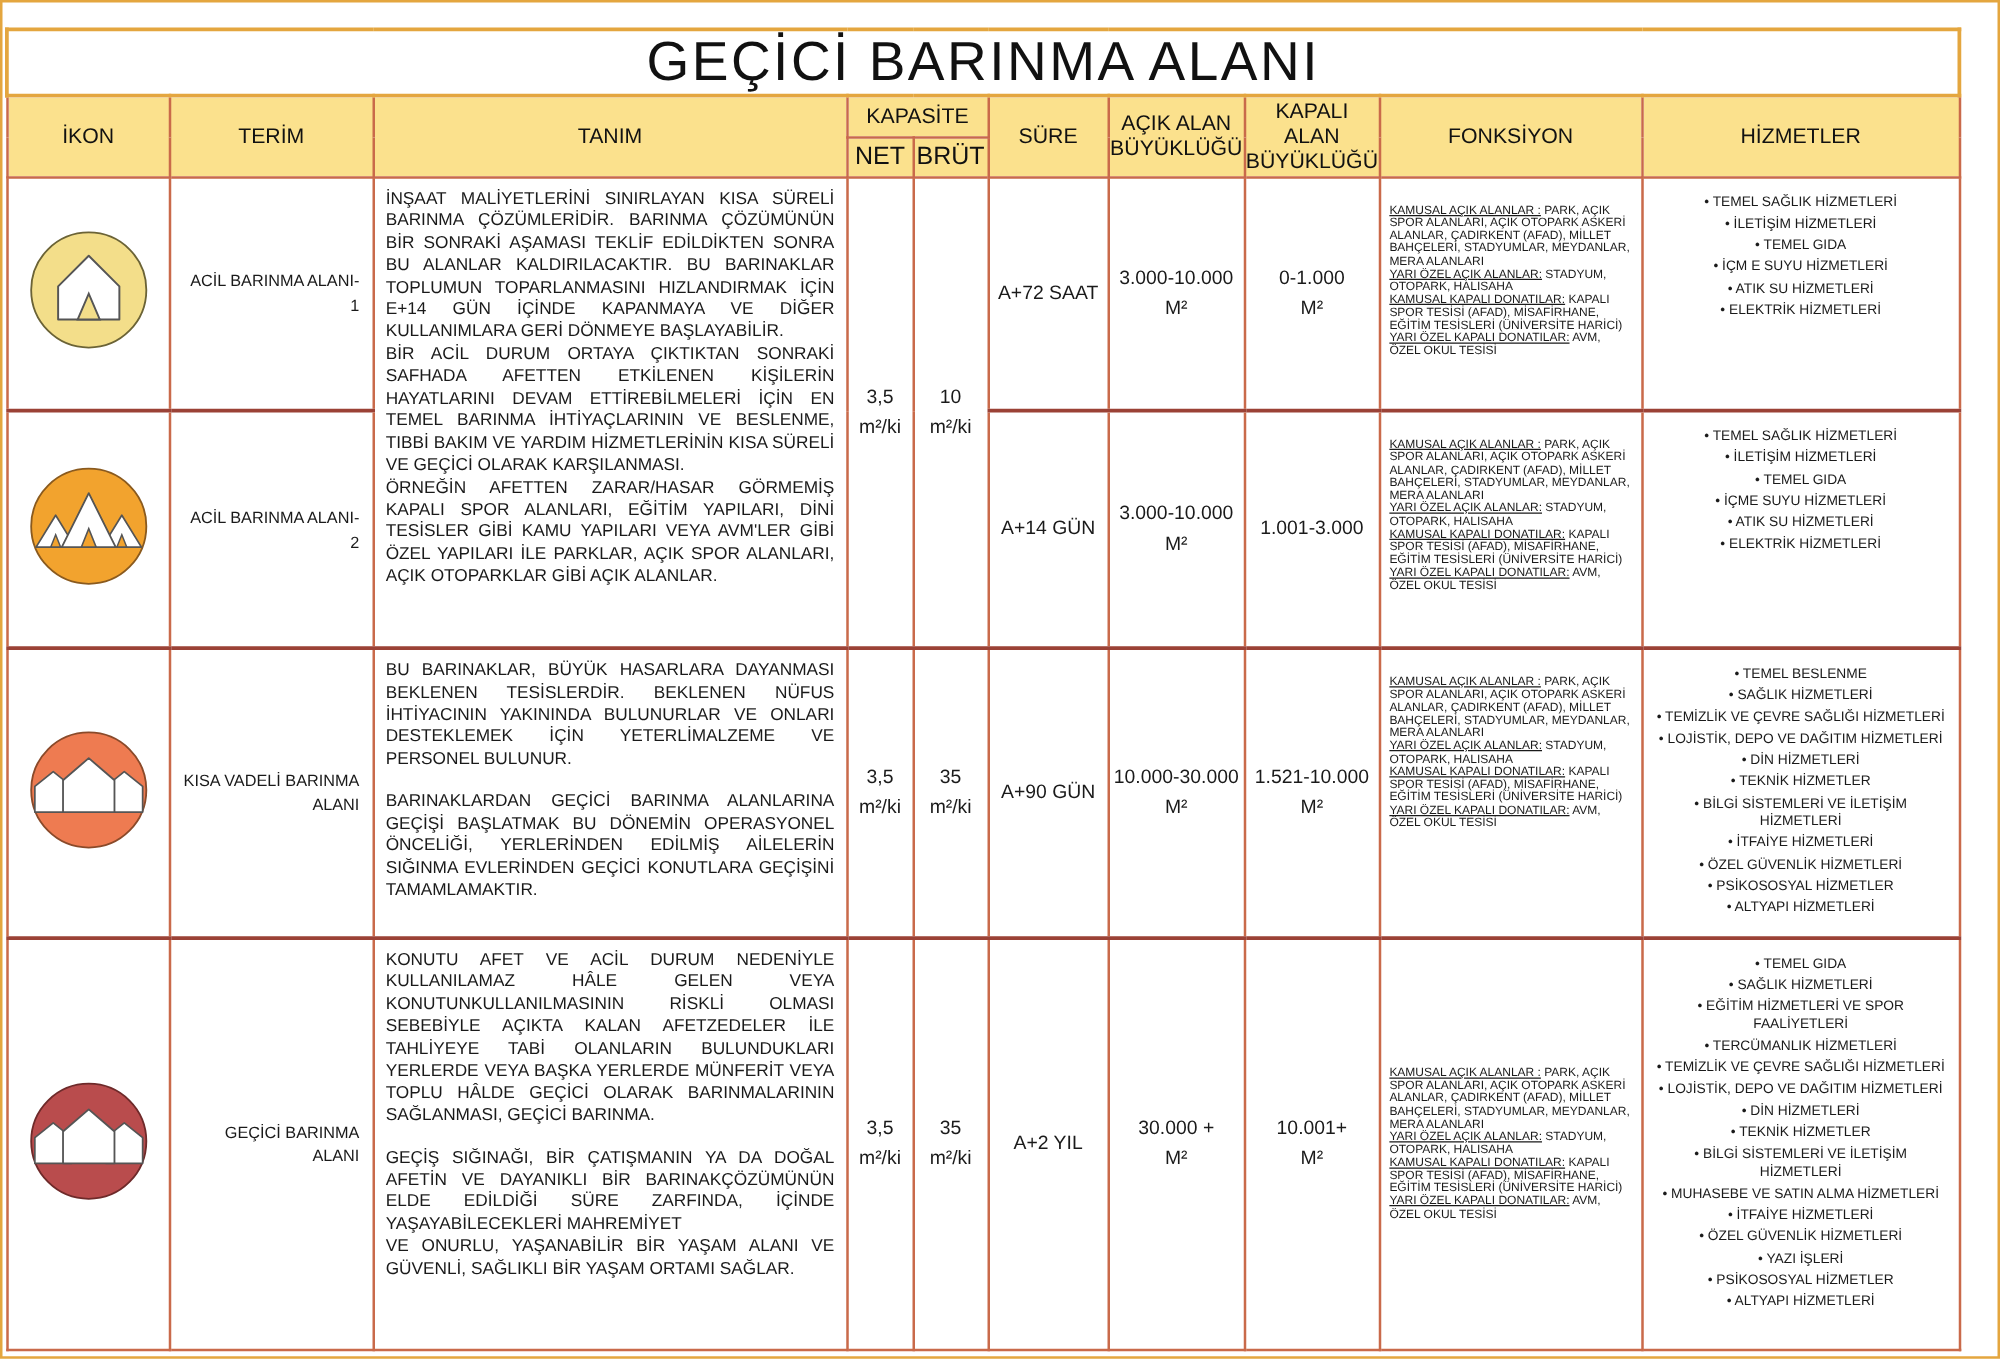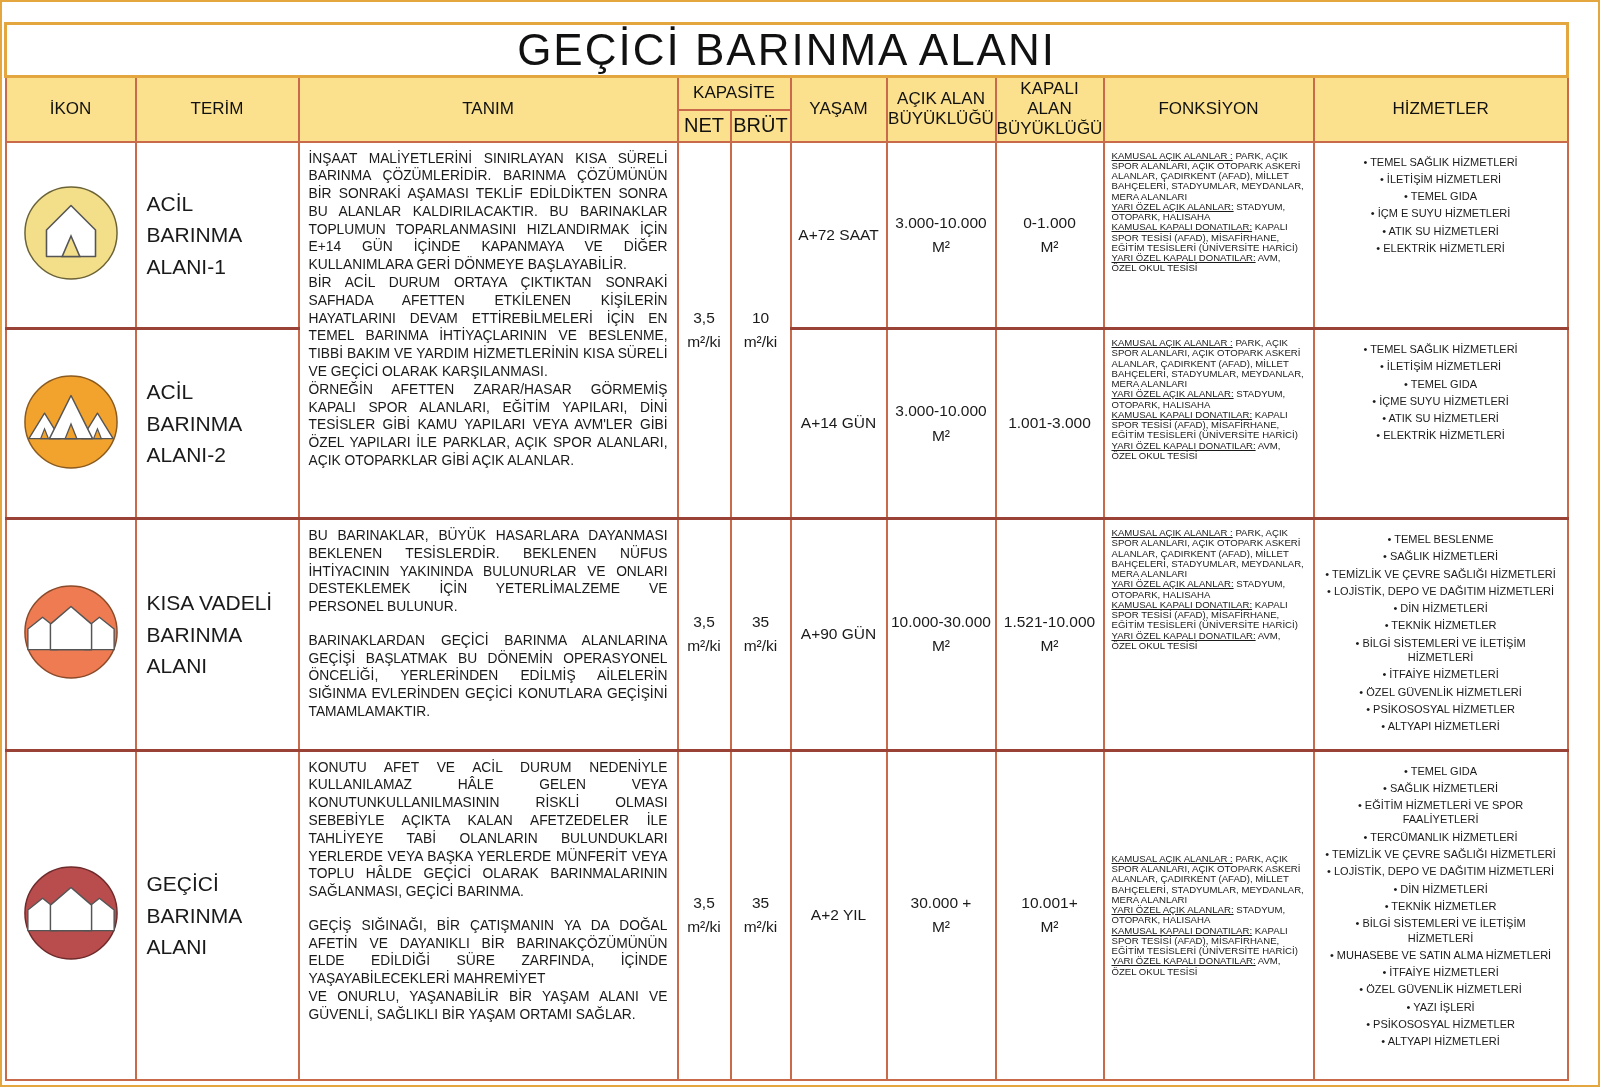--- a/index.html
+++ b/index.html
@@ -17,26 +17,26 @@
     font-size:44px; font-weight:400; letter-spacing:2px; color:#111;
   }
   tr.hdr th { background:#FBE18D; font-weight:400; color:#111; text-align:center; vertical-align:middle; }
   th.h-main { font-size:17px; }
   th.h-sub  { font-size:20px; }
   tr.trow1 { height:187px; } tr.trow2 { height:190px; }
   tr.trow3 { height:223px; } tr.trow4 { height:330px; }
   tr.hr1 { height:33px; } tr.hr2 { height:32px; } tr.ttl { height:46px; }
   tr.trow2 > td, tr.trow3 > td, tr.trow4 > td { border-top:3px solid #9B4236; }
   .cell-ikon  { text-align:center; vertical-align:middle; background:#fff; }
-  .cell-terim { text-align:left; vertical-align:middle; font-size:21px; line-height:1.5; padding:12px 10px; }
+  .cell-terim { text-align:right; vertical-align:middle; font-size:13px; line-height:1.5; padding:12px 10px; }
   .cell-tanim { vertical-align:top; padding:7px 9px; font-size:13.8px; line-height:1.29; text-align:justify; }
   .cell-tanim .para { margin:0; }
   .cell-tanim .para:empty { height:1.15em; }
   .cell-num { text-align:center; vertical-align:middle; font-size:15.5px; line-height:1.55; }
-  .cell-fonk { vertical-align:top; padding:8px 7px; font-size:9.6px; line-height:1.07; }
+  .cell-fonk { vertical-align:top; padding:21px 7px; font-size:9.6px; line-height:1.07; }
   .cell-fonk.v-mid { vertical-align:middle; }
   .fx-sec { margin:0; }
   .fx-head { text-decoration:underline; }
   .cell-hizm { vertical-align:top; padding:12px 9px; font-size:11px; line-height:1.3;text-align:center; }
   .hz-item { margin-bottom:3px; }
   .icon-wrap { display:inline-block; }
 </style>
 </head>
 <body>
 
@@ -59,21 +59,21 @@
   <tbody>
       <tr class="ttl">
     <td class="title-cell" colspan="10">GEÇİCİ BARINMA ALANI</td>
   </tr>
 
   <tr class="hdr hr1">
     <th class="h-main" rowspan="2">İKON</th>
     <th class="h-main" rowspan="2">TERİM</th>
     <th class="h-main" rowspan="2">TANIM</th>
     <th class="h-main" colspan="2">KAPASİTE</th>
-    <th class="h-main" rowspan="2">YAŞAM</th>
+    <th class="h-main" rowspan="2">SÜRE</th>
     <th class="h-main" rowspan="2">AÇIK ALAN BÜYÜKLÜĞÜ</th>
     <th class="h-main" rowspan="2">KAPALI ALAN BÜYÜKLÜĞÜ</th>
     <th class="h-main" rowspan="2">FONKSİYON</th>
     <th class="h-main" rowspan="2">HİZMETLER</th>
   </tr>
   <tr class="hdr hr2">
     <th class="h-sub">NET</th>
     <th class="h-sub">BRÜT</th>
   </tr>
 

